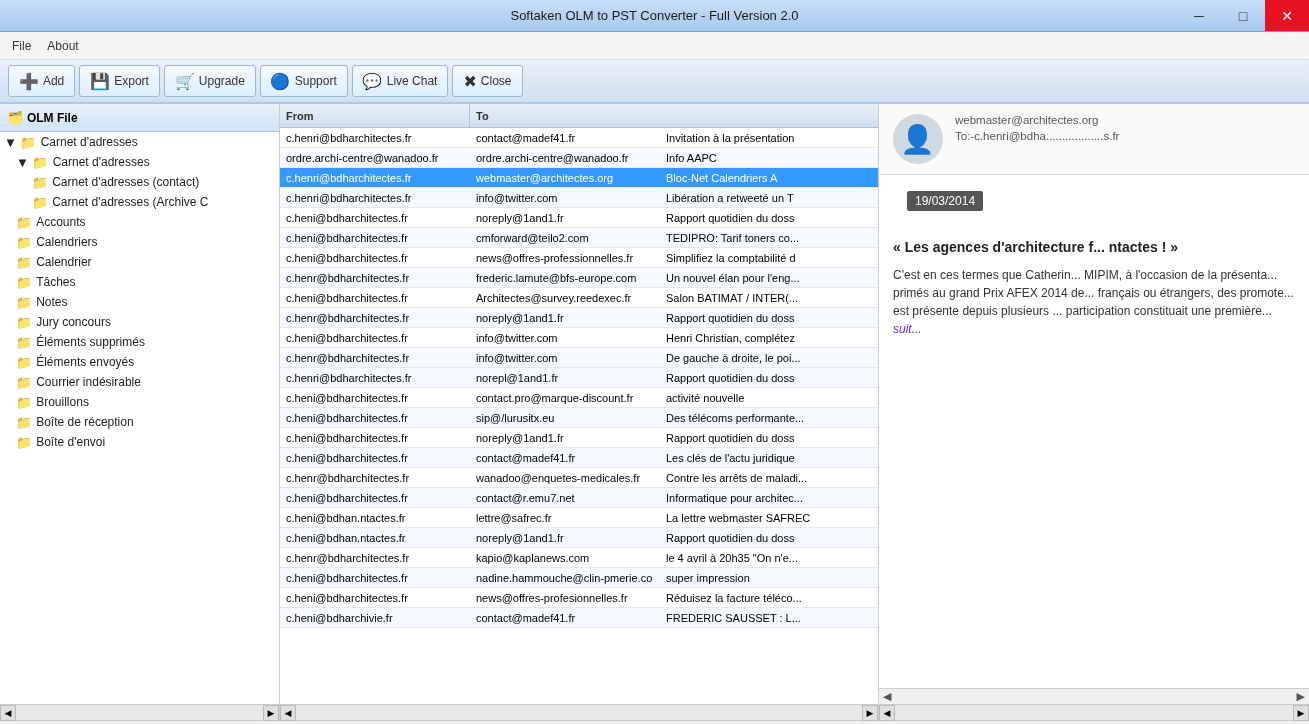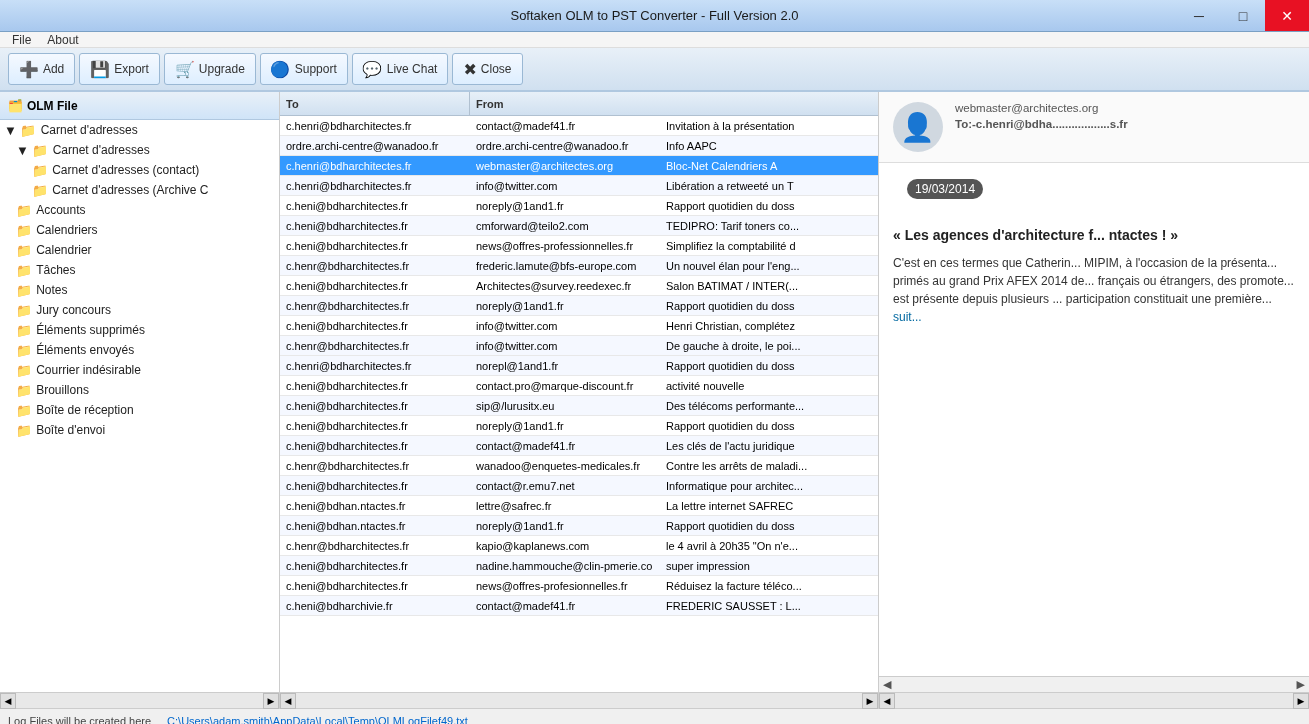--- a/index.html
+++ b/index.html
@@ -34,21 +34,21 @@
       justify-content: center;
       font-size: 14px;
       cursor: pointer;
       color: #333;
     }
     .title-btn.close-btn { background: #e81123; color: white; }
 
     
     .menu-bar {
       background: #f5f5f5;
-      height: 16px;
+      height: 28px;
       display: flex;
       align-items: center;
       padding: 0 4px;
       border-bottom: 1px solid #ddd;
     }
     .menu-item {
       padding: 2px 8px;
       cursor: pointer;
       font-size: 12px;
       color: #333;
@@ -196,45 +196,45 @@
       margin-right: 12px;
       display: flex;
       align-items: center;
       justify-content: center;
       font-size: 28px;
       color: #888;
     }
     .preview-header-info { overflow: hidden; }
     .preview-from { color: #555; margin-bottom: 4px; }
     .preview-sub { font-size: 12px; color: #222; margin-bottom: 4px; }
-    .preview-to { color: #555; font-weight: bold; }
+    .preview-to { color: #555; }
     .preview-date-badge {
       margin: 10px 14px;
       display: inline-block;
       background: #555;
       color: white;
       padding: 3px 8px;
       font-size: 12px;
-      border-radius: 10px;
+      border-radius: 2px;
     }
     .preview-body {
       padding: 10px 14px;
       font-size: 12px;
       color: #333;
       line-height: 1.5;
       flex: 1;
       overflow-y: auto;
     }
     .preview-body .article-title {
       font-size: 14px;
       font-weight: bold;
       color: #222;
       margin-bottom: 8px;
     }
-    .preview-more { color: #0369a1; }
+    .preview-more { color: #6d28d9; font-style: italic; }
 
     
     .status-bar {
       height: 24px;
       background: #f0f0f0;
       border-top: 1px solid #ccc;
       display: flex;
       align-items: center;
       padding: 0 8px;
       font-size: 11px;
@@ -400,22 +400,22 @@
       <span>Boîte de réception</span>
     </div>
     <div class="tree-item" style="padding-left:16px">
       <span class="folder-icon">📁</span>
       <span>Boîte d'envoi</span>
     </div>
   </div>
 
   <div class="email-list">
     <div class="email-list-header">
+      <div class="email-col-header col-from">From</div>
       <div class="email-col-header col-to">To</div>
-      <div class="email-col-header col-from">From</div>
     </div>
     <div class="email-rows" id="email-rows-container">
     <div class="email-row">
     <div class="email-cell col-to" style="width:190px;flex-shrink:0">c.henri@bdharchitectes.fr</div>
     <div class="email-cell col-from" style="width:190px;flex-shrink:0">contact@madef41.fr</div>
     <div class="email-cell col-subject" style="flex:1">Invitation à la présentation</div>
   </div>
         <div class="email-row alt">
     <div class="email-cell col-to" style="width:190px;flex-shrink:0">ordre.archi-centre@wanadoo.fr</div>
     <div class="email-cell col-from" style="width:190px;flex-shrink:0">ordre.archi-centre@wanadoo.fr</div>
@@ -502,21 +502,21 @@
     <div class="email-cell col-subject" style="flex:1">Contre les arrêts de maladi...</div>
   </div>
         <div class="email-row alt">
     <div class="email-cell col-to" style="width:190px;flex-shrink:0">c.heni@bdharchitectes.fr</div>
     <div class="email-cell col-from" style="width:190px;flex-shrink:0">contact@r.emu7.net</div>
     <div class="email-cell col-subject" style="flex:1">Informatique pour architec...</div>
   </div>
         <div class="email-row">
     <div class="email-cell col-to" style="width:190px;flex-shrink:0">c.heni@bdhan.ntactes.fr</div>
     <div class="email-cell col-from" style="width:190px;flex-shrink:0">lettre@safrec.fr</div>
-    <div class="email-cell col-subject" style="flex:1">La lettre internet SAFREC</div>
+    <div class="email-cell col-subject" style="flex:1">La lettre webmaster SAFREC</div>
   </div>
         <div class="email-row alt">
     <div class="email-cell col-to" style="width:190px;flex-shrink:0">c.heni@bdhan.ntactes.fr</div>
     <div class="email-cell col-from" style="width:190px;flex-shrink:0">noreply@1and1.fr</div>
     <div class="email-cell col-subject" style="flex:1">Rapport quotidien du doss</div>
   </div>
         <div class="email-row">
     <div class="email-cell col-to" style="width:190px;flex-shrink:0">c.henr@bdharchitectes.fr</div>
     <div class="email-cell col-from" style="width:190px;flex-shrink:0">kapio@kaplanews.com</div>
     <div class="email-cell col-subject" style="flex:1">le 4 avril à 20h35  "On n'e...</div>

